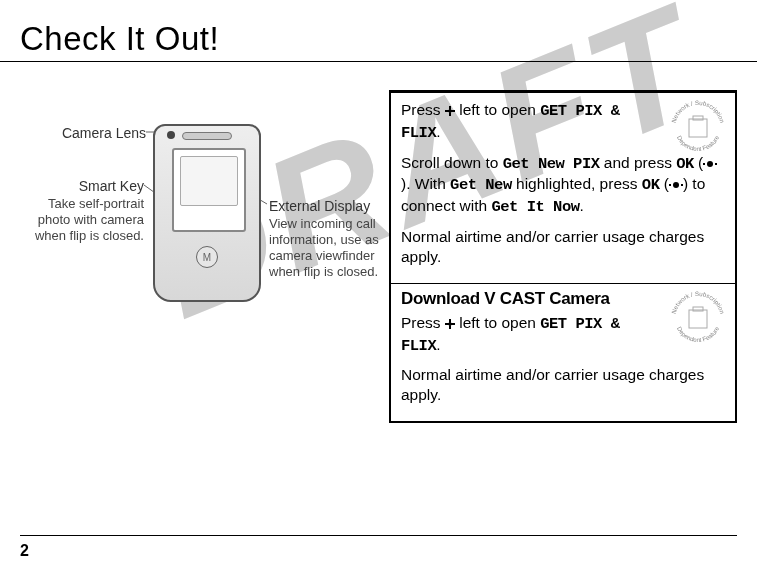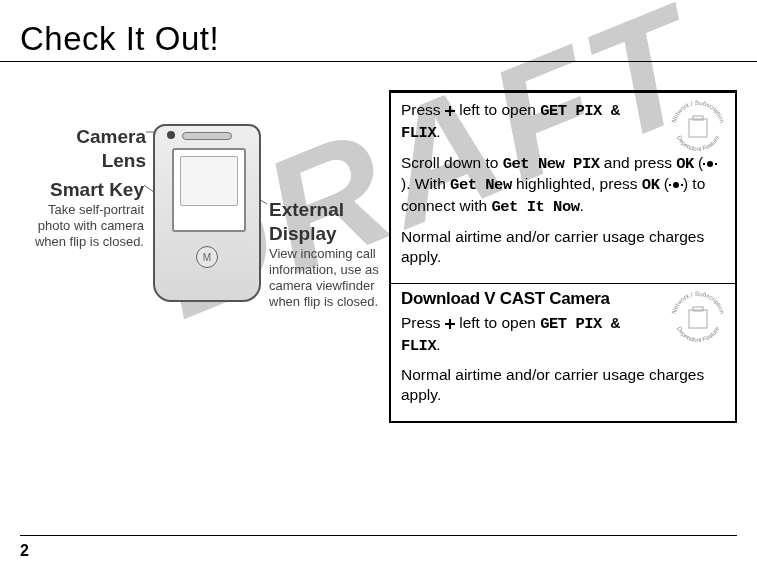--- a/index.html
+++ b/index.html
@@ -107,23 +107,23 @@
     background:#e6e6e6;
   }
   
   .callout-label {
     position: absolute;
     font-size: 13px;
     color: #444;
     line-height: 1.25;
   }
   .callout-title {
-    font-weight: bold;
+    font-weight: normal;
     color: #333;
-    font-size: 19px;
+    font-size: 14px;
   }
   .callout-lens { top: 35px; left: 10px; text-align: right; width: 116px;}
   .callout-smart { top: 88px; left: -6px; text-align: right; width: 130px;}
   .callout-ext { top: 108px; left: 249px; text-align: left; width: 120px;}
   .leader {
     position: absolute;
     stroke: #666;
     stroke-width: 1;
     fill: none;
   }

